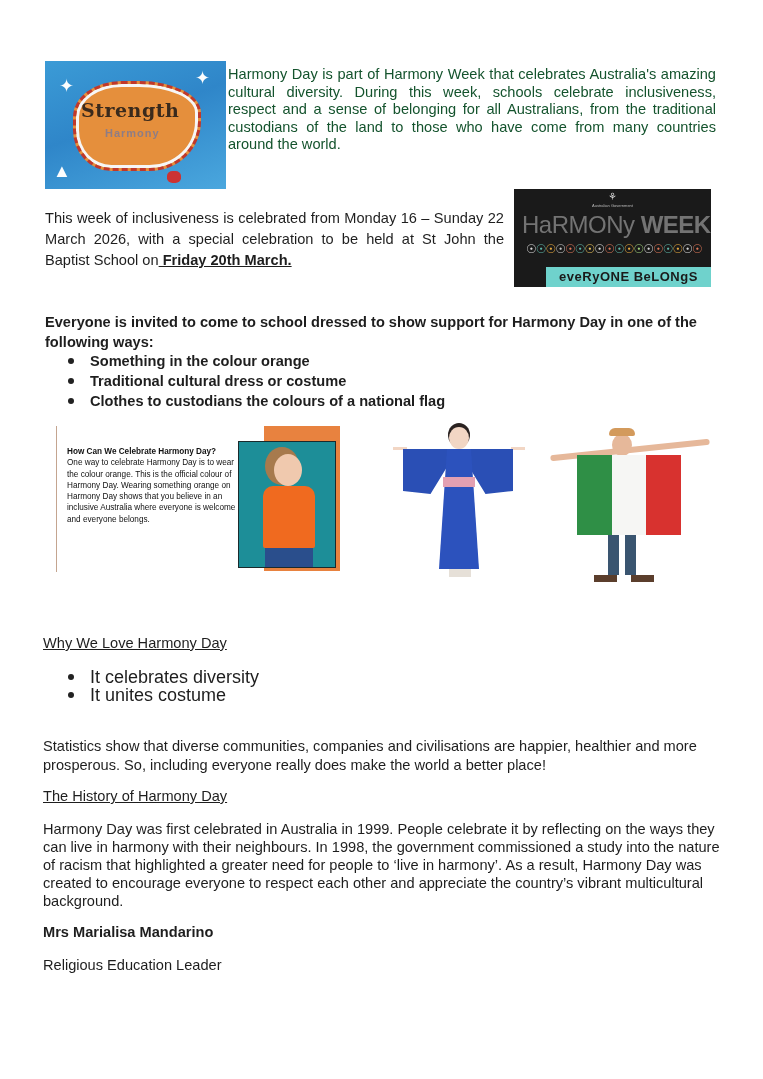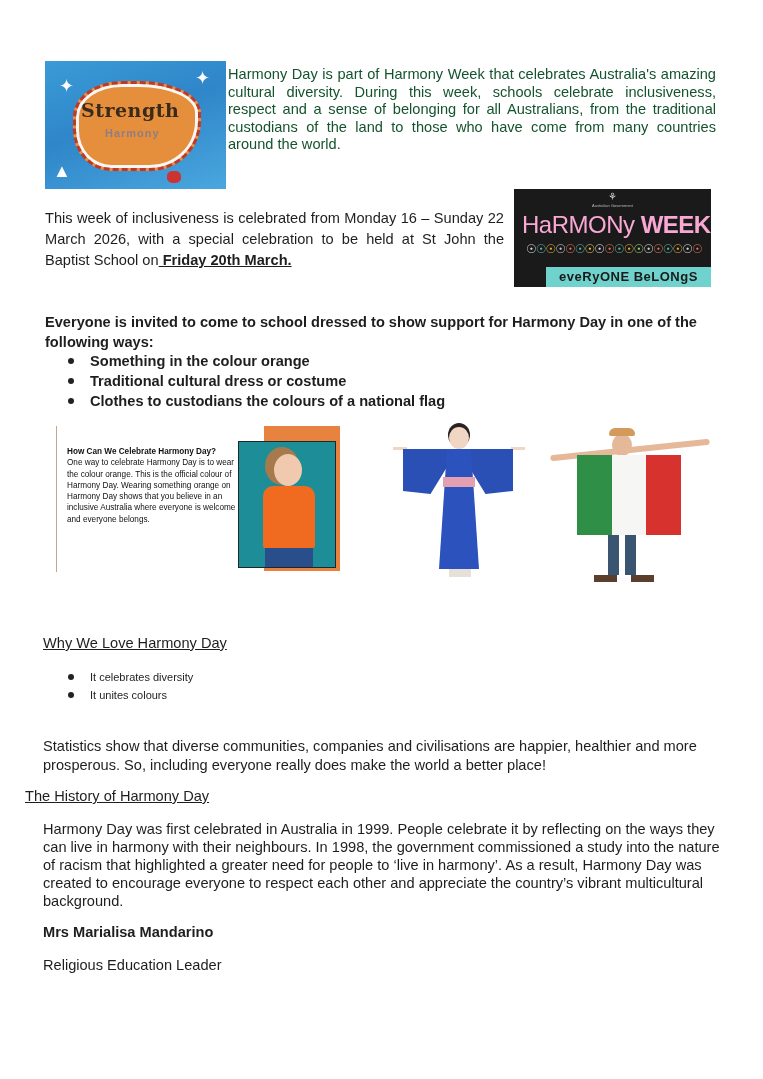--- a/index.html
+++ b/index.html
@@ -17,21 +17,21 @@
 
   #intro-text { left: 228px; top: 66px; width: 488px; font-size: 14.6px; line-height: 17.6px; text-align: justify; color: #14532d; }
 
   #week-text { left: 45px; top: 208px; width: 459px; font-size: 14.6px; line-height: 21px; text-align: justify; }
   #week-text .friday { font-weight: bold; text-decoration: underline; }
 
   
   #hw-banner { left: 514px; top: 189px; width: 197px; height: 98px; background: #1a1a1a; overflow: hidden; }
   #hw-banner .crest { position: absolute; left: 0; right: 0; top: 3px; text-align: center; color: #d8d8d8; font-size: 10px; line-height: 10px; }
   #hw-banner .gov { position: absolute; left: 0; right: 0; top: 14px; text-align: center; color: #bbb; font-size: 4px; }
-  #hw-banner .title { position: absolute; left: 8px; top: 22px; font-size: 24px; font-weight: bold; color: #f9a8d4; letter-spacing: -0.5px; white-space: nowrap; }
+  #hw-banner .title { position: absolute; left: 8px; top: 22px; font-size: 24px; font-weight: bold; color: #737373; letter-spacing: -0.5px; white-space: nowrap; }
   #hw-banner .title .light { font-weight: normal; }
   #hw-banner .people { position: absolute; left: 12px; top: 53px; font-size: 12px; letter-spacing: -1px; white-space: nowrap; }
   #hw-banner .strip { position: absolute; left: 0; right: 0; bottom: 0; height: 20px; background: #6fd2cc; color: #1a1a1a; font-size: 13px; font-weight: bold; text-align: center; line-height: 20px; letter-spacing: 0.5px; margin-left: 32px; }
 
   #invite { left: 45px; top: 312px; width: 680px; font-size: 14.6px; line-height: 20px; font-weight: bold; }
   #invite-list { left: 68px; top: 351px; list-style: none; font-size: 14.6px; font-weight: bold; line-height: 20px; }
   .bullet-item { position: relative; padding-left: 22px; }
   .bullet-item .dot { position: absolute; left: 0; top: 7px; width: 6px; height: 6px; border-radius: 50%; background: #222; }
 
   
@@ -60,23 +60,23 @@
   #italy .hat { position: absolute; left: 59px; top: 3px; width: 26px; height: 8px; background: #d39a5c; border-radius: 6px 6px 2px 2px; }
   #italy .head { position: absolute; left: 62px; top: 9px; width: 20px; height: 22px; border-radius: 50%; background: #e6b89a; }
   #italy .arms { position: absolute; left: 0; top: 22px; width: 160px; height: 6px; background: #e6b89a; transform: rotate(-6deg); transform-origin: center; border-radius: 3px; }
   #italy .flag { position: absolute; left: 27px; top: 30px; width: 104px; height: 80px; display: flex; }
   #italy .flag div { flex: 1; }
   #italy .legs { position: absolute; left: 58px; top: 110px; width: 28px; height: 40px; background: linear-gradient(90deg, #3a5570 0 40%, transparent 40% 60%, #3a5570 60%); }
   #italy .shoes { position: absolute; left: 44px; top: 150px; width: 60px; height: 7px; background: linear-gradient(90deg, #5b3e2c 0 38%, transparent 38% 62%, #5b3e2c 62%); }
 
   .section-heading { font-size: 14.6px; font-weight: normal; text-decoration: underline; }
   #why-heading { left: 43px; top: 635px; }
-  #why-list { left: 68px; top: 668px; list-style: none; font-size: 11px; line-height: 18px; }
+  #why-list { left: 68px; top: 668px; list-style: none; font-size: 18px; line-height: 18px; }
   #stats-text { left: 43px; top: 737px; width: 690px; font-size: 14.6px; line-height: 18.5px; }
-  #history-heading { left: 25px; top: 788px; text-align: center; }
+  #history-heading { left: 43px; top: 788px; text-align: center; }
   #history-text { left: 43px; top: 820px; width: 690px; font-size: 14.6px; line-height: 18px; }
   #signature-name { left: 43px; top: 924px; font-size: 14.6px; font-weight: bold; }
   #signature-role { left: 43px; top: 957px; font-size: 14.6px; }
 </style>
 </head>
 <body>
 
 <div id="strength-img" class="abs">
   <span class="crane" style="left:14px;top:14px;">✦</span>
   <span class="crane" style="left:150px;top:6px;">✦</span>
@@ -141,21 +141,21 @@
     <div style="background:#f6f6f4"></div>
     <div style="background:#d8322f"></div>
   </div>
   <div class="legs"></div>
   <div class="shoes"></div>
 </div>
 
 <h2 id="why-heading" class="abs section-heading">Why We Love Harmony Day</h2>
 <ul id="why-list" class="abs">
   <li class="bullet-item"><span class="dot" style="top:6px"></span><span>It celebrates diversity</span></li>
-  <li class="bullet-item"><span class="dot" style="top:6px"></span><span>It unites colours</span></li>
+  <li class="bullet-item"><span class="dot" style="top:6px"></span><span>It unites costume</span></li>
 </ul>
 <p id="stats-text" class="abs">Statistics show that diverse communities, companies and civilisations are happier, healthier and more prosperous. So, including everyone really does make the world a better place!</p>
 
 <h2 id="history-heading" class="abs section-heading">The History of Harmony Day</h2>
 <p id="history-text" class="abs">Harmony Day was first celebrated in Australia in 1999. People celebrate it by reflecting on the ways they can live in harmony with their neighbours. In 1998, the government commissioned a study into the nature of racism that highlighted a greater need for people to ‘live in harmony’. As a result, Harmony Day was created to encourage everyone to respect each other and appreciate the country’s vibrant multicultural background.</p>
 
 <p id="signature-name" class="abs">Mrs Marialisa Mandarino</p>
 <p id="signature-role" class="abs">Religious Education Leader</p>
 
 </body></html>

